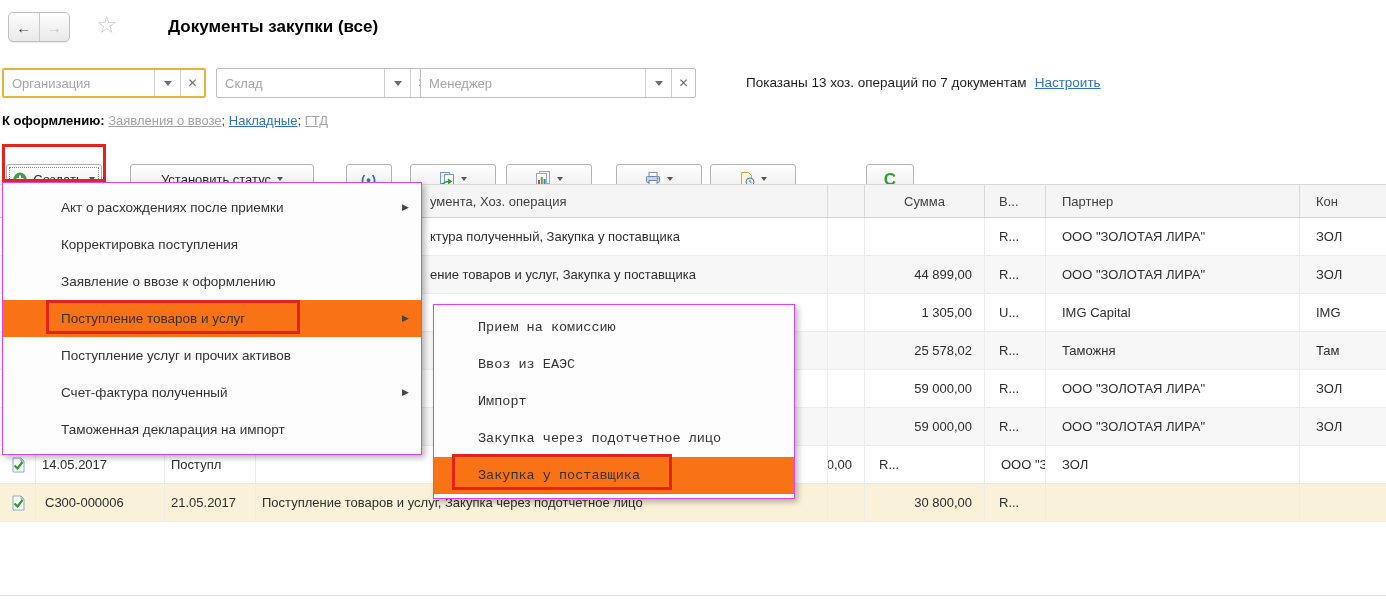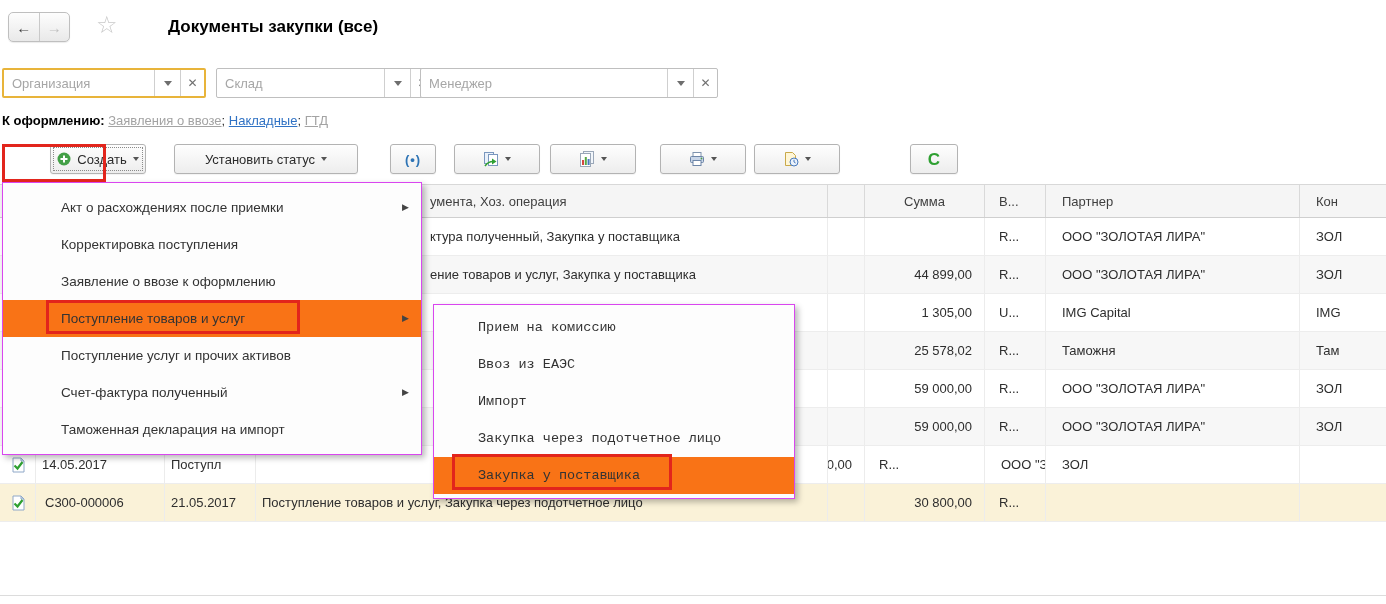--- a/index.html
+++ b/index.html
@@ -32,23 +32,23 @@
   .statusline { position:absolute; left:746px; top:75px; font-size:13.5px; color:#1F1F1F; white-space:nowrap; }
   a.blue { color:#3072C4; text-decoration:underline; cursor:pointer; }
   a.gray { color:#A3A3A3; text-decoration:underline; cursor:pointer; }
   .statusline a { margin-left:8px; }
 
   
   .register-row { position:absolute; left:2px; top:113px; font-size:13px; white-space:nowrap; }
   .register-row .lbl { font-weight:bold; color:#000; }
 
   
-  .tbtn { position:absolute; top:144px; height:30px; border:1px solid #B3B3B3; border-radius:3px;
+  .tbtn { position:absolute; top:164px; height:30px; border:1px solid #B3B3B3; border-radius:3px;
     background:linear-gradient(#FEFEFE,#EDEDED); display:flex; align-items:center; justify-content:center;
-    gap:6px; font-size:13px; color:#2B2B2B; cursor:pointer; box-shadow:0 1px 1px rgba(0,0,0,.05);margin-left:44px; }
+    gap:6px; font-size:13px; color:#2B2B2B; cursor:pointer; box-shadow:0 1px 1px rgba(0,0,0,.05); }
   .tbtn.default { outline:1px dotted #8A8A8A; outline-offset:-4px; }
   .tbtn svg { display:block; }
   .caret { width:0; height:0; border-left:3.5px solid transparent; border-right:3.5px solid transparent; border-top:4.5px solid #555; }
   .broadcast-glyph { color:#2E74B5; font-weight:bold; font-size:13px; letter-spacing:1px; }
   .refresh-glyph { color:#2FA032; font-weight:bold; font-size:17px; line-height:1; }
 
   
   .grid { position:absolute; left:0; top:184px; width:1420px; }
   .g-head, .g-row { display:grid; grid-template-columns:36px 129px 91px 572px 37px 120px 61px 254px 120px; }
   .g-head { height:34px; background:#F5F5F5; border-top:1px solid #D8D8D8; border-bottom:1px solid #CFCFCF; }
@@ -106,28 +106,31 @@
   </div>
   <div class="combo" style="left:216px; width:219px;">
     <input placeholder="Склад" style="">
     <div class="seg">
         <span class="tri-down"></span>
       </div>
     <div class="seg x">
         <span>✕</span>
       </div>
   </div>
-  <div class="combo" style="left:420px; width:298px;">
+  <div class="combo" style="left:420px; width:276px;">
     <input placeholder="Менеджер" style="">
     <div class="seg">
         <span class="tri-down"></span>
       </div>
     <div class="seg x">
         <span>✕</span>
       </div>
+  </div>
+  <div class="statusline">
+    <span>Показаны 13 хоз. операций по 7 документам</span><a class="blue">Настроить</a>
   </div>
 
   <div class="register-row">
     <span class="lbl">К оформлению:</span>
     <a class="gray">Заявления о ввозе</a><span>;</span>
     <a class="blue">Накладные</a><span>;</span>
     <a class="gray">ГТД</a>
   </div>
 
   <div class="tbtn default" style="left:6px; width:96px;">

